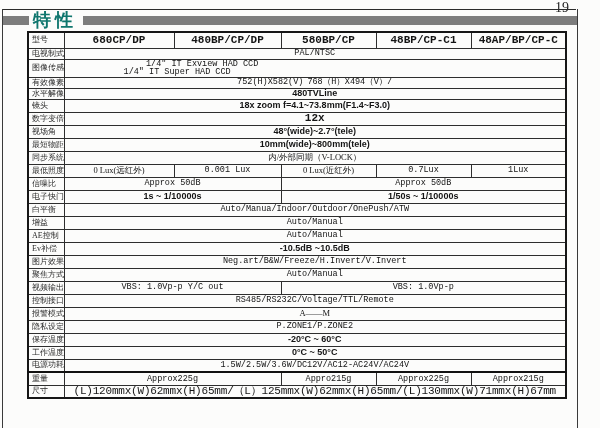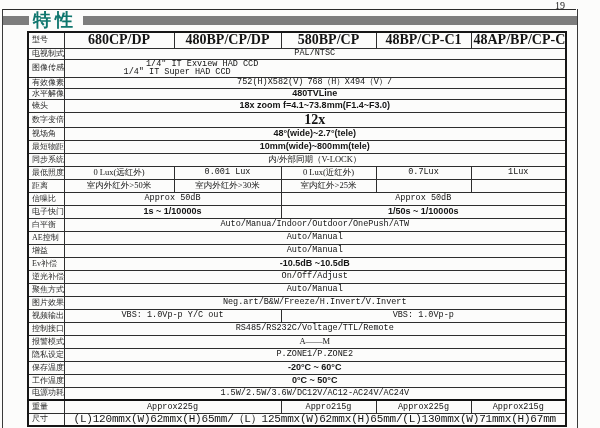--- a/index.html
+++ b/index.html
@@ -3,21 +3,21 @@
 <meta charset="utf-8">
 <style>
   html,body{margin:0;padding:0;}
   body{
     width:600px;height:428px;position:relative;overflow:hidden;
     background:#fcfcfb;color:#1c1c1c;
     font-family:"Liberation Serif","DejaVu Serif",serif;
     -webkit-font-smoothing:antialiased;
   }
   .page-number{
-    position:absolute;top:0px;left:555px;font-size:10px;
+    position:absolute;top:0px;left:555px;font-size:14px;
     font-family:"Liberation Serif",serif;color:#222;
   }
   .rule-top{position:absolute;left:2px;top:9px;width:574px;height:1px;background:#2b2b2b;}
   .border-left{position:absolute;left:2px;top:9px;width:1px;height:419px;background:#3a3a3a;}
   .border-right{position:absolute;left:577px;top:9px;width:1px;height:419px;background:#3a3a3a;}
   .title-bar{
     position:absolute;left:3px;top:11px;width:574px;height:18px;
     display:flex;align-items:center;
   }
   .bar-seg{height:9px;background:#7d7d7d;}
@@ -40,21 +40,21 @@
     font-family:"Liberation Mono","DejaVu Sans Mono",monospace;color:#141414;
   }
   td.label{
     text-align:left;padding-left:3px;font-size:8px;
     font-family:"Liberation Serif","DejaVu Serif",serif;color:#2a2a2a;
   }
   tr{height:13px;margin-left:39px;}
   tr.h-model{height:16px;}
   tr.h-slim{height:11px;padding-left:37px;}
   tr.weight td{border-top:2px solid #111;}
-  td.serifb{font-family:Liberation Serif, serif;font-weight:bold;font-size:14px;}
+  td.serifb{font-family:Liberation Mono, monospace;font-weight:bold;font-size:11px;}
   td.sansb{font-family:"Liberation Sans","DejaVu Sans",sans-serif;font-weight:bold;font-size:9px;}
   td.cjk{font-family:"Liberation Serif","DejaVu Serif",serif;}
   td.tiny{font-size:11px;letter-spacing:-0.2px;}
   td.sensor-split{padding:0;}
   .split-wrap{display:flex;width:100%;flex-direction:column;}
   .split-wrap span{display:block;line-height:1;}
   .split-l{width:55%;text-align:center;}
   .split-r{width:45%;text-align:center;}
   .gap-wrap{display:flex;justify-content:center;gap:4px;}
 </style>
@@ -138,64 +138,52 @@
     </tr>
     <tr>
       <td class="label">最低照度</td>
       <td class="cjk">0 Lux(远红外)</td>
       <td>0.001 Lux</td>
       <td class="cjk">0 Lux(近红外)</td>
       <td>0.7Lux</td>
       <td>1Lux</td>
     </tr>
     <tr>
-      <td class="label">距离</td>
-      <td class="cjk">室内外红外&gt;50米</td>
-      <td class="cjk">室内外红外&gt;30米</td>
-      <td class="cjk">室内红外&gt;25米</td>
-      <td></td>
-      <td></td>
-    </tr>
-    <tr>
       <td class="label">信噪比</td>
       <td colspan="2">Approx 50dB</td>
       <td colspan="3">Approx 50dB</td>
     </tr>
     <tr>
       <td class="label">电子快门</td>
       <td colspan="2" class="sansb">1s ~ 1/10000s</td>
       <td colspan="3" class="sansb">1/50s ~ 1/10000s</td>
     </tr>
     <tr>
       <td class="label">白平衡</td>
       <td colspan="5">Auto/Manua/Indoor/Outdoor/OnePush/ATW</td>
     </tr>
     <tr>
+      <td class="label">增益</td>
+      <td colspan="5">Auto/Manual</td>
+    </tr>
+    <tr>
       <td class="label">AE控制</td>
       <td colspan="5">Auto/Manual</td>
     </tr>
     <tr>
-      <td class="label">增益</td>
-      <td colspan="5">Auto/Manual</td>
-    </tr>
-    <tr>
       <td class="label">Ev补偿</td>
       <td colspan="5" class="sansb">-10.5dB ~10.5dB</td>
     </tr>
     <tr>
-      <td class="label">逆光补偿</td>
-      <td colspan="5">On/Off/Adjust</td>
+      <td class="label">图片效果</td>
+      <td colspan="5">Neg.art/B&amp;W/Freeze/H.Invert/V.Invert</td>
     </tr>
     <tr>
       <td class="label">聚焦方式</td>
       <td colspan="5">Auto/Manual</td>
-    </tr>
-    <tr>
-      <td class="label">图片效果</td>
-      <td colspan="5">Neg.art/B&amp;W/Freeze/H.Invert/V.Invert</td>
     </tr>
     <tr>
       <td class="label">视频输出</td>
       <td colspan="2">VBS: 1.0Vp-p Y/C out</td>
       <td colspan="3">VBS: 1.0Vp-p</td>
     </tr>
     <tr>
       <td class="label">控制接口</td>
       <td colspan="5">RS485/RS232C/Voltage/TTL/Remote</td>
     </tr>

